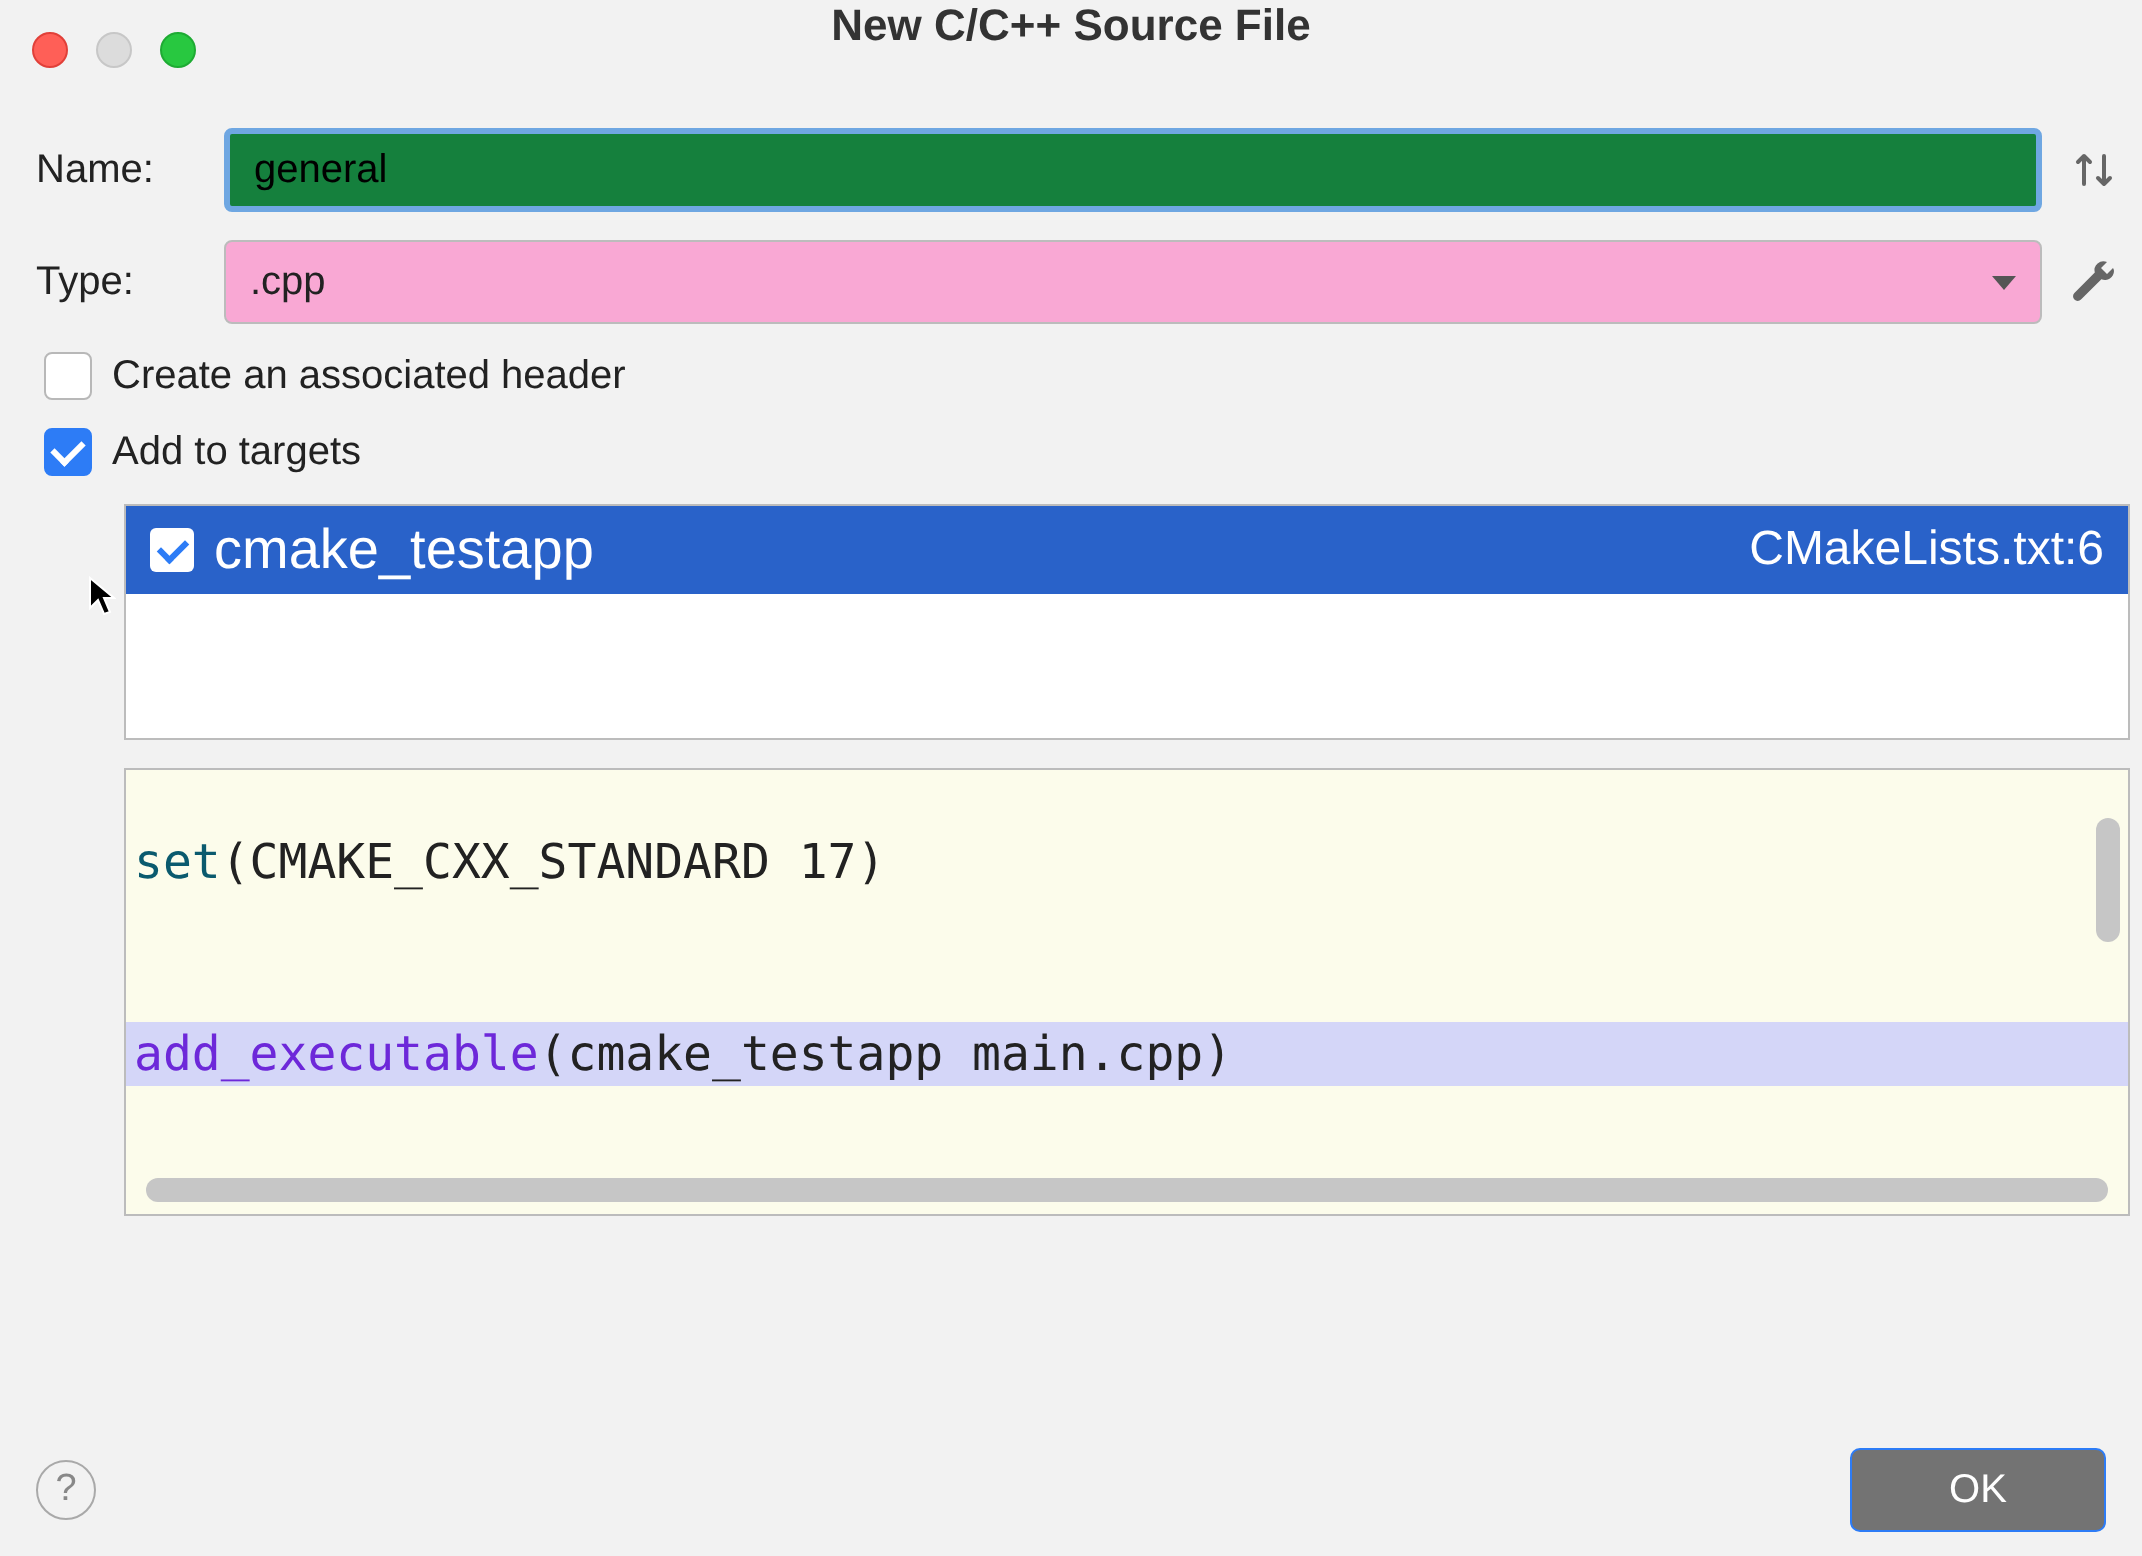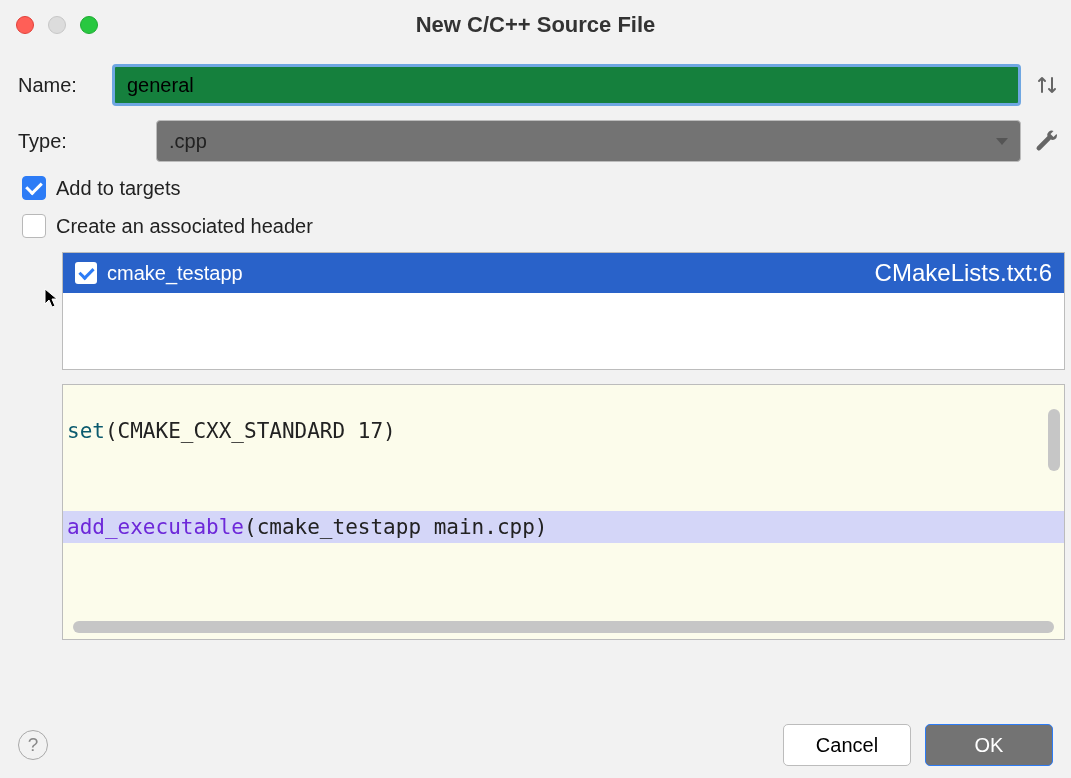--- a/index.html
+++ b/index.html
@@ -13,21 +13,20 @@
     background: #f2f2f2;
     font-family: -apple-system, BlinkMacSystemFont, "Segoe UI", Arial, sans-serif;
     font-size: 19px;
     color: #222;
     position: relative;
     overflow: hidden;
   }
   .titlebar {
     height: 50px;
     display: flex;
-    align-items: center;
     position: relative;
     padding: 0 16px;
   }
   .traffic-lights {
     display: flex;
     gap: 14px;
     align-items: center;
   }
   .traffic-light {
     width: 18px;
@@ -67,28 +66,27 @@
     background: #15803d;
     padding: 0 12px;
     font-size: 20px;
     outline: none;
   }
   .select-box {
     flex: 1;
     height: 42px;
     border: 1px solid #bcbcbc;
     border-radius: 4px;
-    background: #737373;
+    background: #f9a8d4;
     padding: 0 12px;
     font-size: 20px;
     display: flex;
     align-items: center;
     justify-content: space-between;
     cursor: pointer;
-    margin-left: 44px;
   }
   .dropdown-arrow {
     width: 0;
     height: 0;
     border-left: 6px solid transparent;
     border-right: 6px solid transparent;
     border-top: 7px solid #555;
   }
   .icon-btn {
     width: 36px;
@@ -173,30 +171,30 @@
   .target-checkbox::after {
     content: "";
     display: block;
     width: 6px;
     height: 11px;
     border: solid #2d7cf6;
     border-width: 0 3px 3px 0;
     transform: rotate(45deg);
     margin-top: -3px;
   }
-  .target-name { font-size: 20px; }
+  .target-name { font-size: 28px; }
   .target-file { font-size: 24px; }
   .code-box {
     margin: 14px 0 0 44px;
     border: 1px solid #bcbcbc;
     background: #fcfceb;
-    height: 256px;
+    height: 224px;
     position: relative;
     font-family: "SF Mono", "Menlo", "Consolas", monospace;
-    font-size: 21px;
+    font-size: 24px;
     overflow: hidden;
   }
   .code-scroll-v {
     position: absolute;
     right: 4px;
     top: 24px;
     width: 12px;
     height: 62px;
     background: #c6c6c6;
     border-radius: 6px;
@@ -294,27 +292,27 @@
       <span class="dropdown-arrow"></span>
     </div>
     <div class="icon-btn">
       <svg width="24" height="24" viewBox="0 0 24 24" fill="#666">
         <path d="M22 6.5a4.5 4.5 0 0 1-6.3 4.1L5.5 20.8a2.3 2.3 0 1 1-3.3-3.3L12.4 7.3A4.5 4.5 0 0 1 18.5 2l-3 3 1.5 1.5 1.5 1.5 3-3c.3.5.5 1 .5 1.5z"></path>
       </svg>
     </div>
   </div>
 
   <div class="checkbox-row">
+    <span class="checkbox"></span>
+    <span class="checkbox-label">Create an associated header</span>
+  </div>
+
+  <div class="checkbox-row">
     <span class="checkbox checked"></span>
     <span class="checkbox-label">Add to targets</span>
-  </div>
-
-  <div class="checkbox-row">
-    <span class="checkbox"></span>
-    <span class="checkbox-label">Create an associated header</span>
   </div>
 
   <svg class="cursor-pointer" viewBox="0 0 14 20">
     <path d="M1 1 L1 16 L5 12 L8 19 L11 18 L8 11 L13 11 Z" fill="#000" stroke="#fff" stroke-width="1"></path>
   </svg>
 
   <div class="targets-box">
     <div class="target-row">
       <div class="target-row-left">
         <span class="target-checkbox"></span>
@@ -333,15 +331,14 @@
       <div class="code-line highlight"><span class="fn">add_executable</span><span>(cmake_testapp main.cpp)</span></div>
     </div>
     <div class="code-scroll-h"></div>
   </div>
 
 </div>
 
 <div class="footer">
   <div class="help-circle">?</div>
   <div class="footer-spacer"></div>
-  <button class="btn">Cancel</button>
   <button class="btn primary">OK</button>
 </div>
 
 </body></html>

